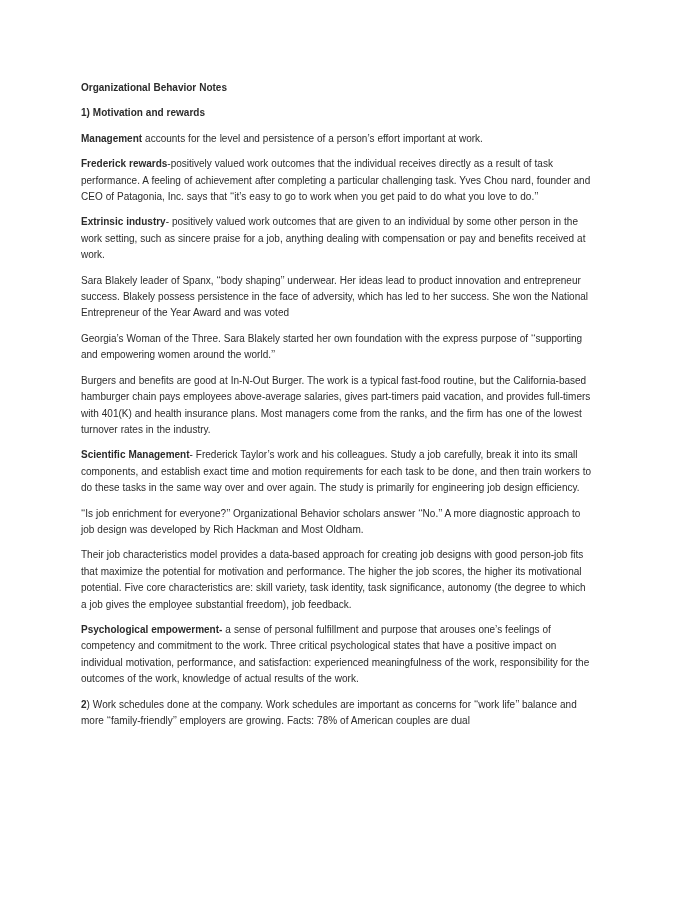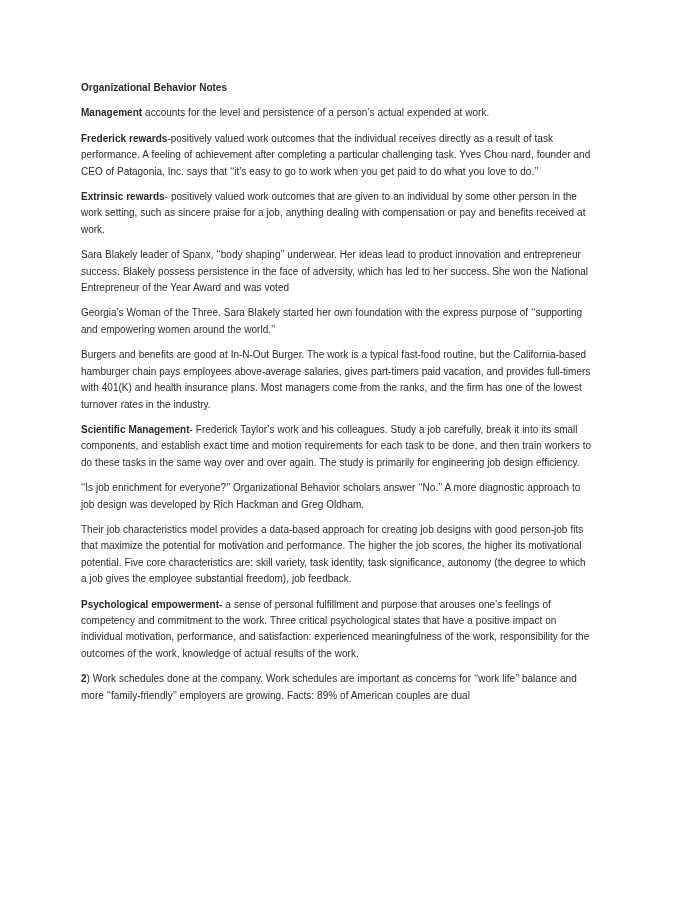--- a/index.html
+++ b/index.html
@@ -31,36 +31,37 @@
   }
 </style>
 </head>
 <body>
 
 <div class="doc-page">
 
   <p class="para"><span class="lead-bold">Organizational Behavior Notes</span><span></span></p>
 
 
+  <p class="para"><span class="lead-bold">1) Motivation and rewards</span><span></span></p>
 
-  <p class="para"><span class="lead-bold">Management</span><span> accounts for the level and persistence of a person’s actual expended at work.</span></p>
+  <p class="para"><span class="lead-bold">Management</span><span> accounts for the level and persistence of a person’s effort important at work.</span></p>
 
   <p class="para"><span class="lead-bold">Frederick rewards</span><span>-positively valued work outcomes that the individual receives directly as a result of task performance. A feeling of achievement after completing a particular challenging task. Yves Chou nard, founder and CEO of Patagonia, Inc. says that ‘‘it’s easy to go to work when you get paid to do what you love to do.’’</span></p>
 
-  <p class="para"><span class="lead-bold">Extrinsic rewards</span><span>- positively valued work outcomes that are given to an individual by some other person in the work setting, such as sincere praise for a job, anything dealing with compensation or pay and benefits received at work.</span></p>
+  <p class="para"><span class="lead-bold">Extrinsic industry</span><span>- positively valued work outcomes that are given to an individual by some other person in the work setting, such as sincere praise for a job, anything dealing with compensation or pay and benefits received at work.</span></p>
 
   <p class="para"><span class="lead-bold"></span><span>Sara Blakely leader of Spanx, ‘‘body shaping’’ underwear. Her ideas lead to product innovation and entrepreneur success. Blakely possess persistence in the face of adversity, which has led to her success. She won the National Entrepreneur of the Year Award and was voted</span></p>
 
   <p class="para"><span class="lead-bold"></span><span>Georgia’s Woman of the Three. Sara Blakely started her own foundation with the express purpose of ‘‘supporting and empowering women around the world.’’</span></p>
 
   <p class="para"><span class="lead-bold"></span><span>Burgers and benefits are good at In-N-Out Burger. The work is a typical fast-food routine, but the California-based hamburger chain pays employees above-average salaries, gives part-timers paid vacation, and provides full-timers with 401(K) and health insurance plans. Most managers come from the ranks, and the firm has one of the lowest turnover rates in the industry.</span></p>
 
   <p class="para"><span class="lead-bold">Scientific Management</span><span>- Frederick Taylor’s work and his colleagues. Study a job carefully, break it into its small components, and establish exact time and motion requirements for each task to be done, and then train workers to do these tasks in the same way over and over again. The study is primarily for engineering job design efficiency.</span></p>
 
-  <p class="para"><span class="lead-bold"></span><span>‘‘Is job enrichment for everyone?’’ Organizational Behavior scholars answer ‘‘No.’’ A more diagnostic approach to job design was developed by Rich Hackman and Greg Oldham.</span></p>
+  <p class="para"><span class="lead-bold"></span><span>‘‘Is job enrichment for everyone?’’ Organizational Behavior scholars answer ‘‘No.’’ A more diagnostic approach to job design was developed by Rich Hackman and Most Oldham.</span></p>
 
   <p class="para"><span class="lead-bold"></span><span>Their job characteristics model provides a data-based approach for creating job designs with good person-job fits that maximize the potential for motivation and performance. The higher the job scores, the higher its motivational potential. Five core characteristics are: skill variety, task identity, task significance, autonomy (the degree to which a job gives the employee substantial freedom), job feedback.</span></p>
 
   <p class="para"><span class="lead-bold">Psychological empowerment-</span><span> a sense of personal fulfillment and purpose that arouses one’s feelings of competency and commitment to the work. Three critical psychological states that have a positive impact on individual motivation, performance, and satisfaction: experienced meaningfulness of the work, responsibility for the outcomes of the work, knowledge of actual results of the work.</span></p>
 
-  <p class="para"><span class="lead-bold">2</span><span>) Work schedules done at the company. Work schedules are important as concerns for ‘‘work life’’ balance and more ‘‘family-friendly’’ employers are growing. Facts: 89% of American couples are dual</span></p>
+  <p class="para"><span class="lead-bold">2</span><span>) Work schedules done at the company. Work schedules are important as concerns for ‘‘work life’’ balance and more ‘‘family-friendly’’ employers are growing. Facts: 78% of American couples are dual</span></p>
 
 </div>
 
 </body></html>

